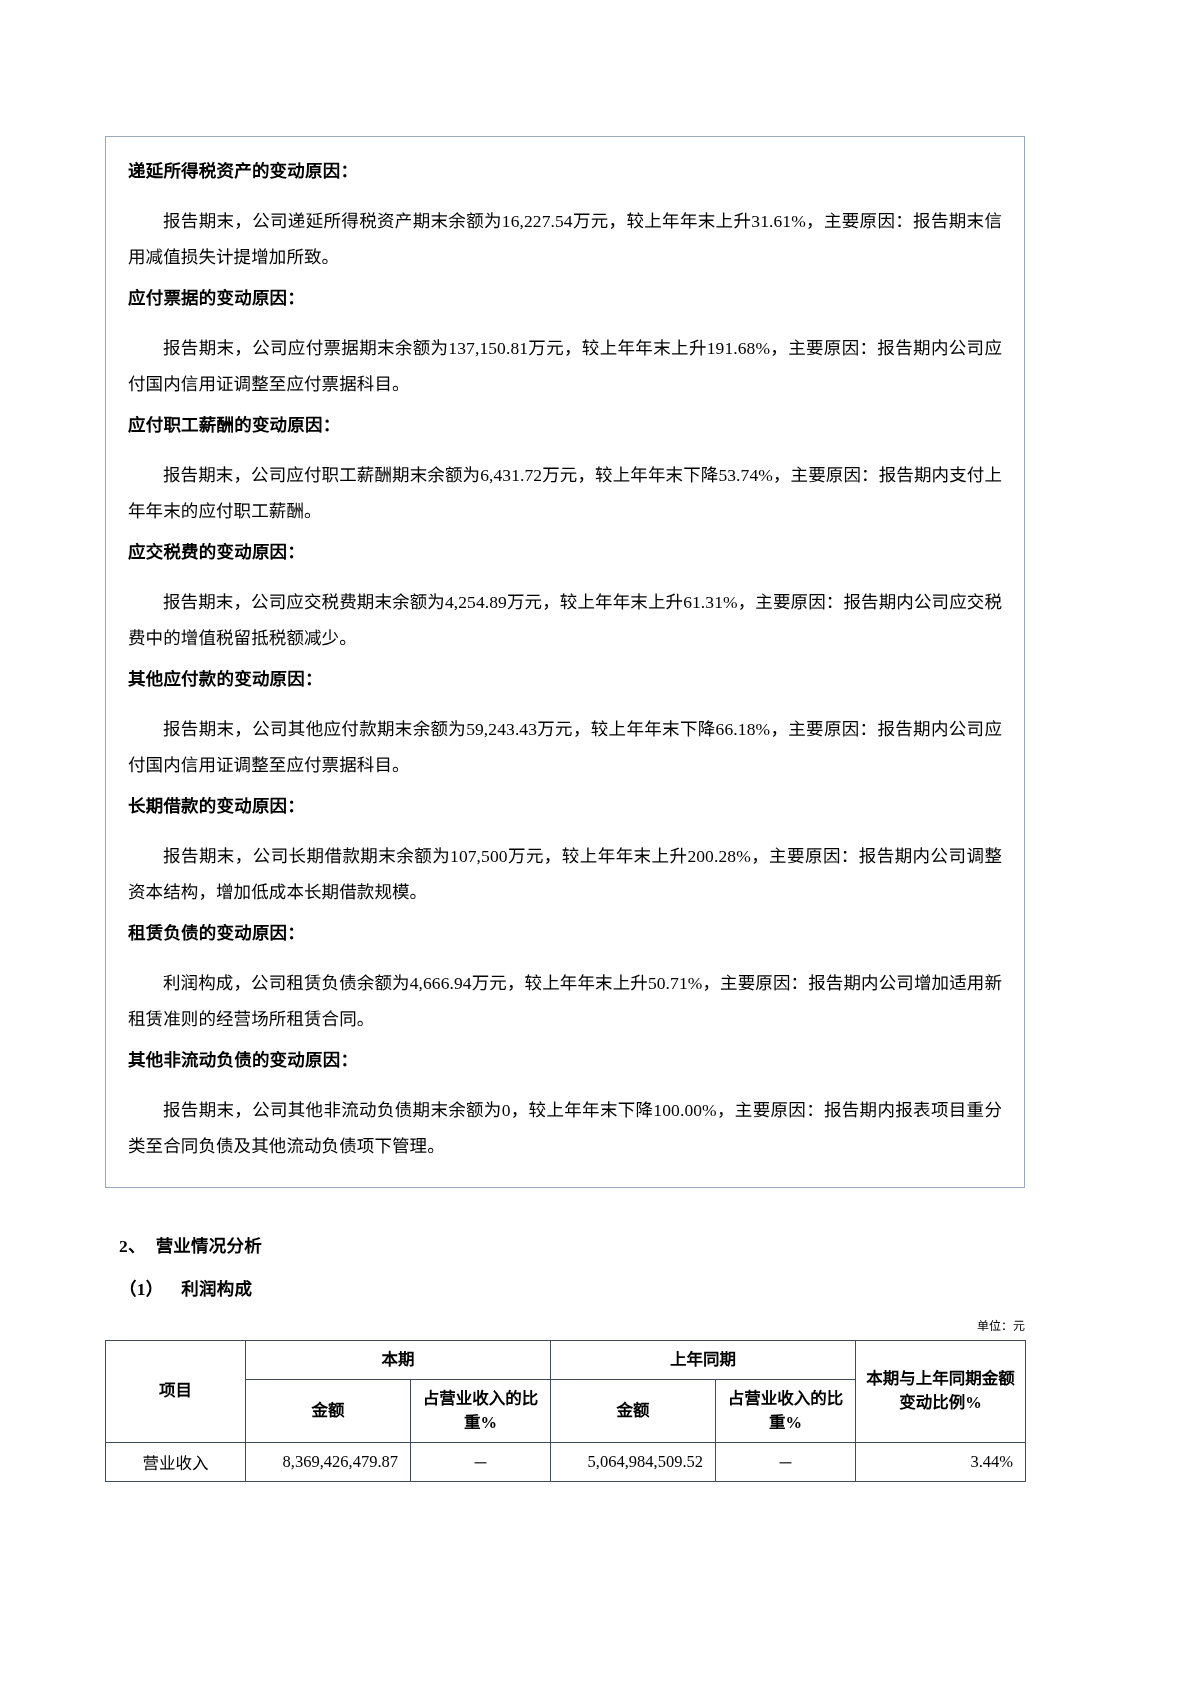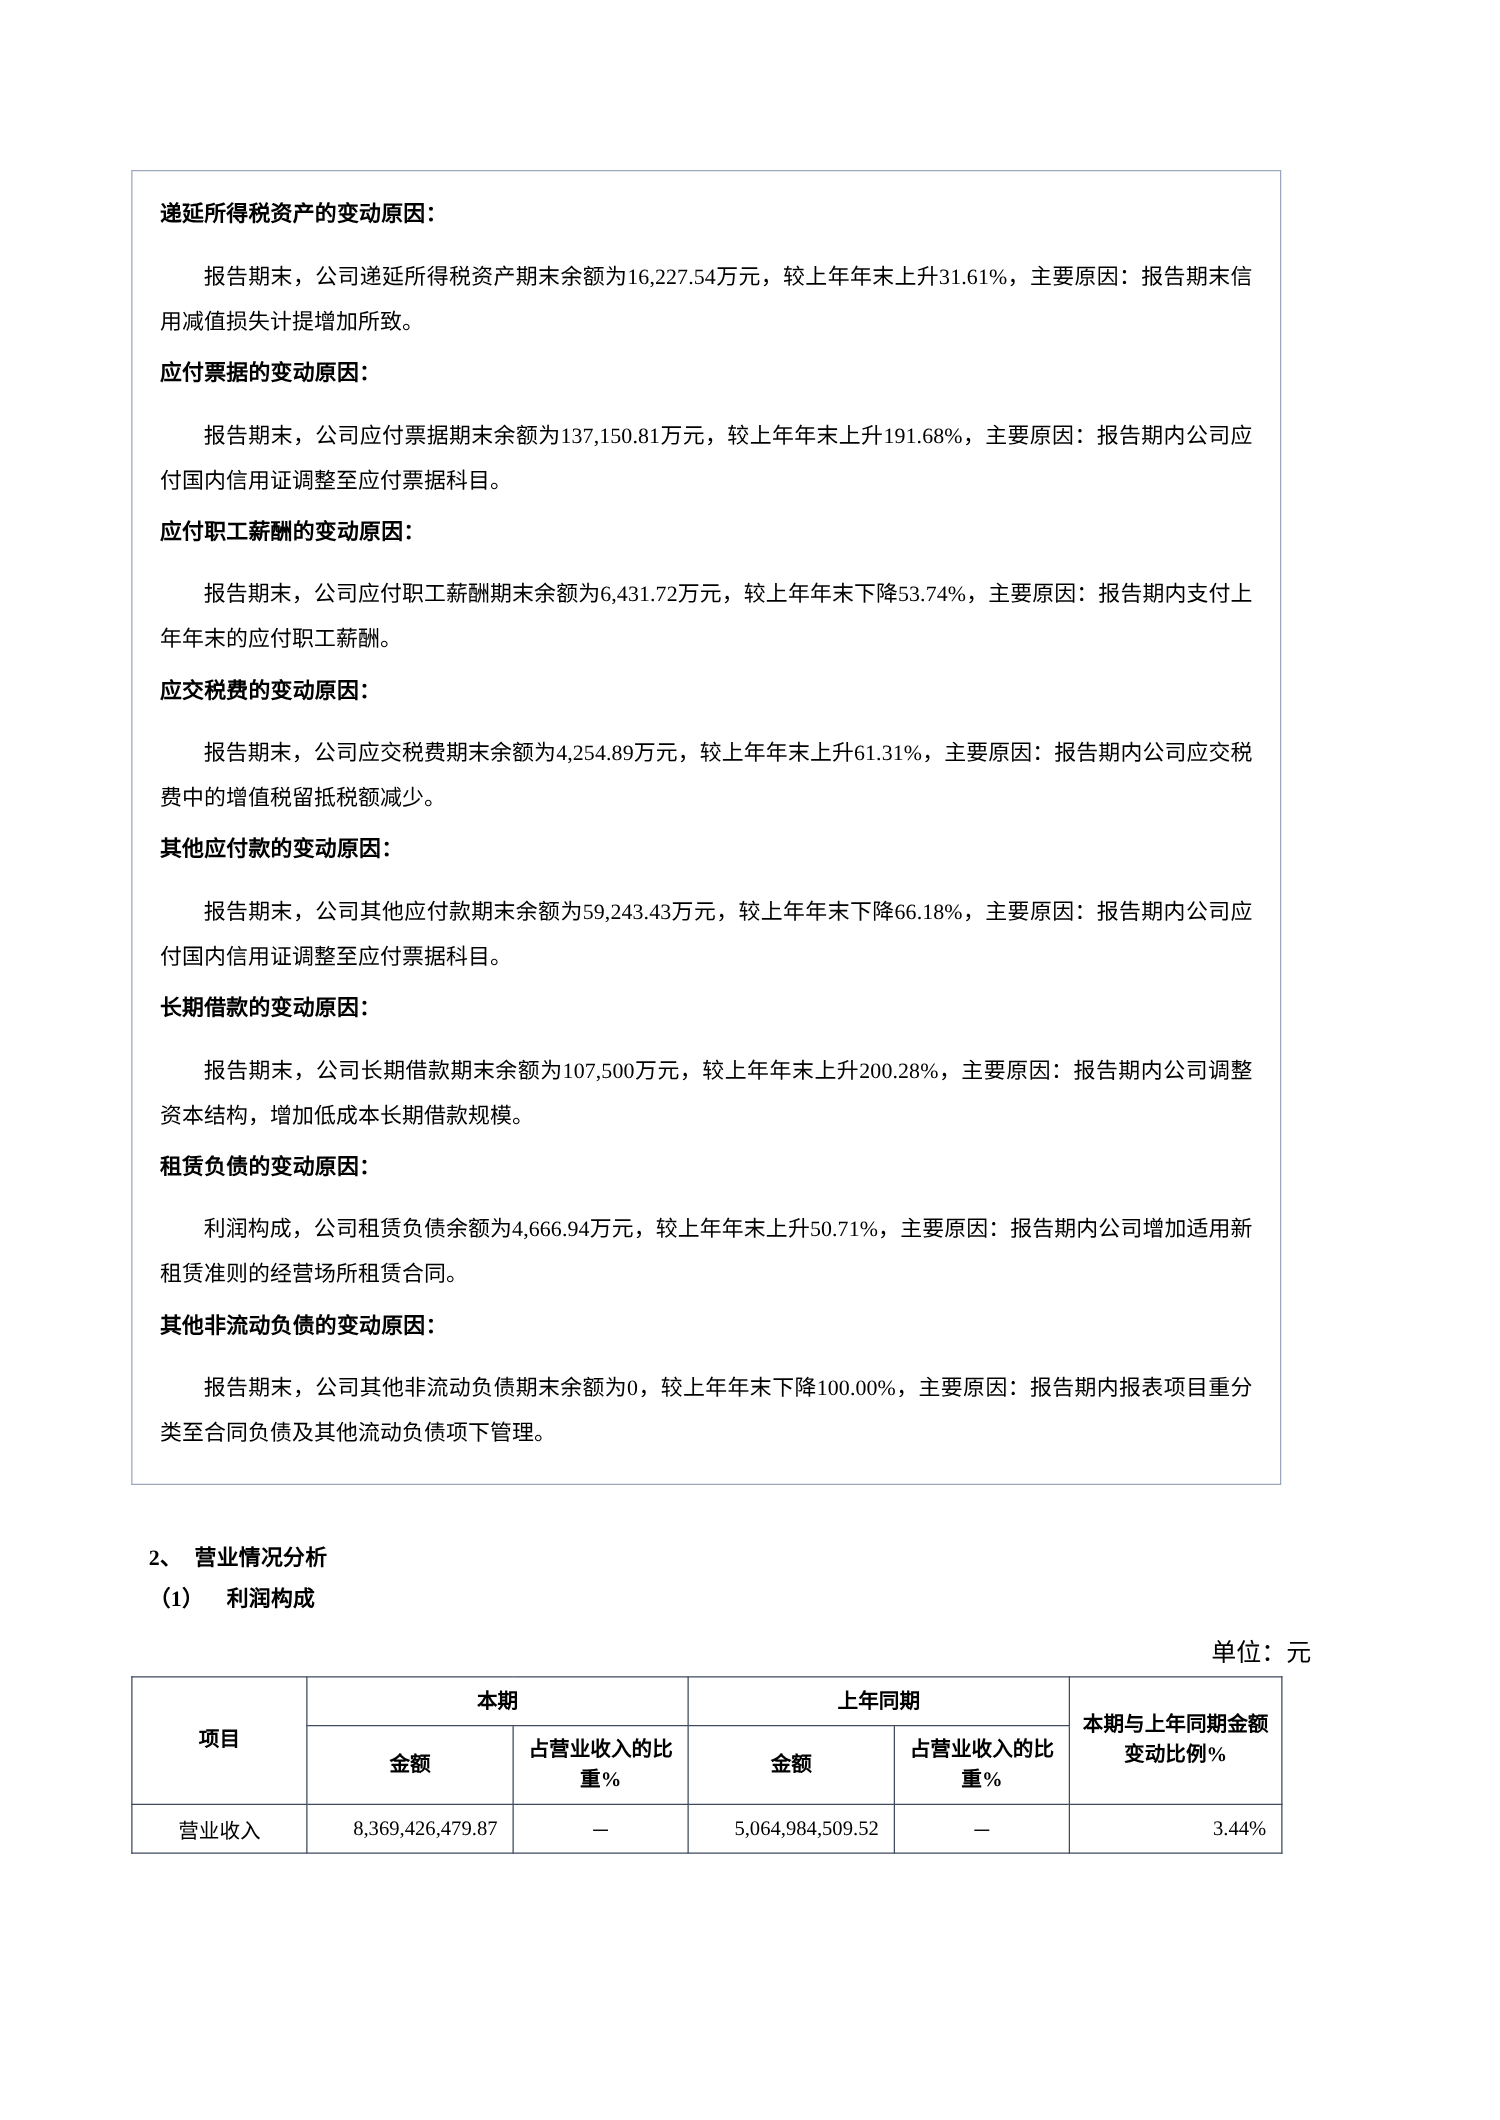--- a/index.html
+++ b/index.html
@@ -56,32 +56,32 @@
     margin: 44px 0 0 14px;
     letter-spacing: 0.2px;
   }
   .section-title .num {
     display: inline-block;
     margin-right: 10px;
   }
   .subsection-title {
     font-size: 17.5px;
     font-weight: bold;
-    margin: 8px 0 0 14px;
+    margin: 18px 0 0 14px;
     letter-spacing: 0.2px;
   }
   .subsection-title .num {
     display: inline-block;
     margin-right: 18px;
   }
 
   .unit-line {
     text-align: right;
-    font-size: 20px;
-    margin: 16px 46px 6px 0;
+    font-size: 12px;
+    margin: 16px 70px 6px 0;
   }
 
   
   table.profit {
     border-collapse: collapse;
     width: 920px;
     table-layout: fixed;
     font-size: 16.5px;
   }
   table.profit th,

